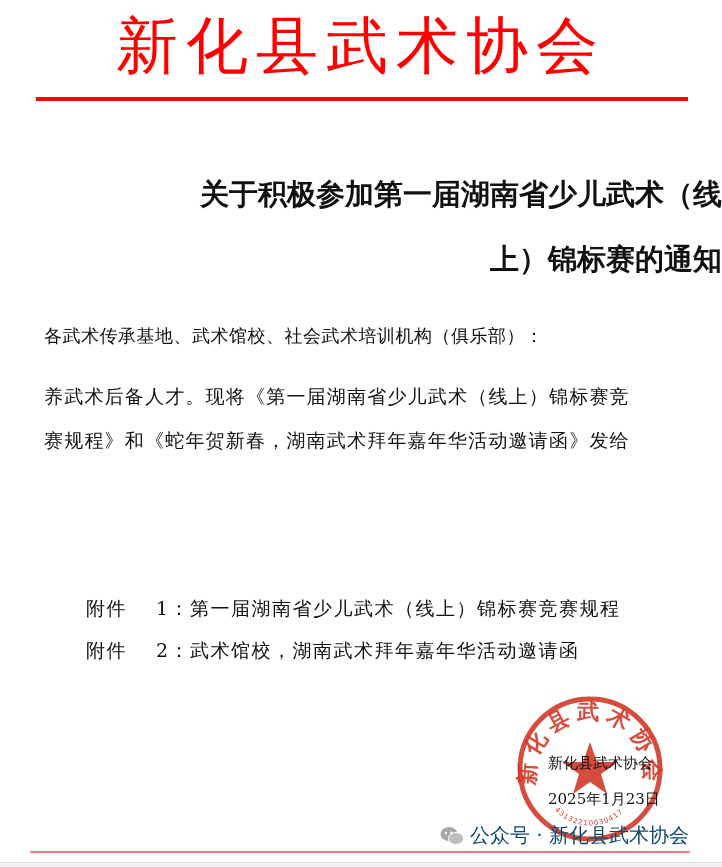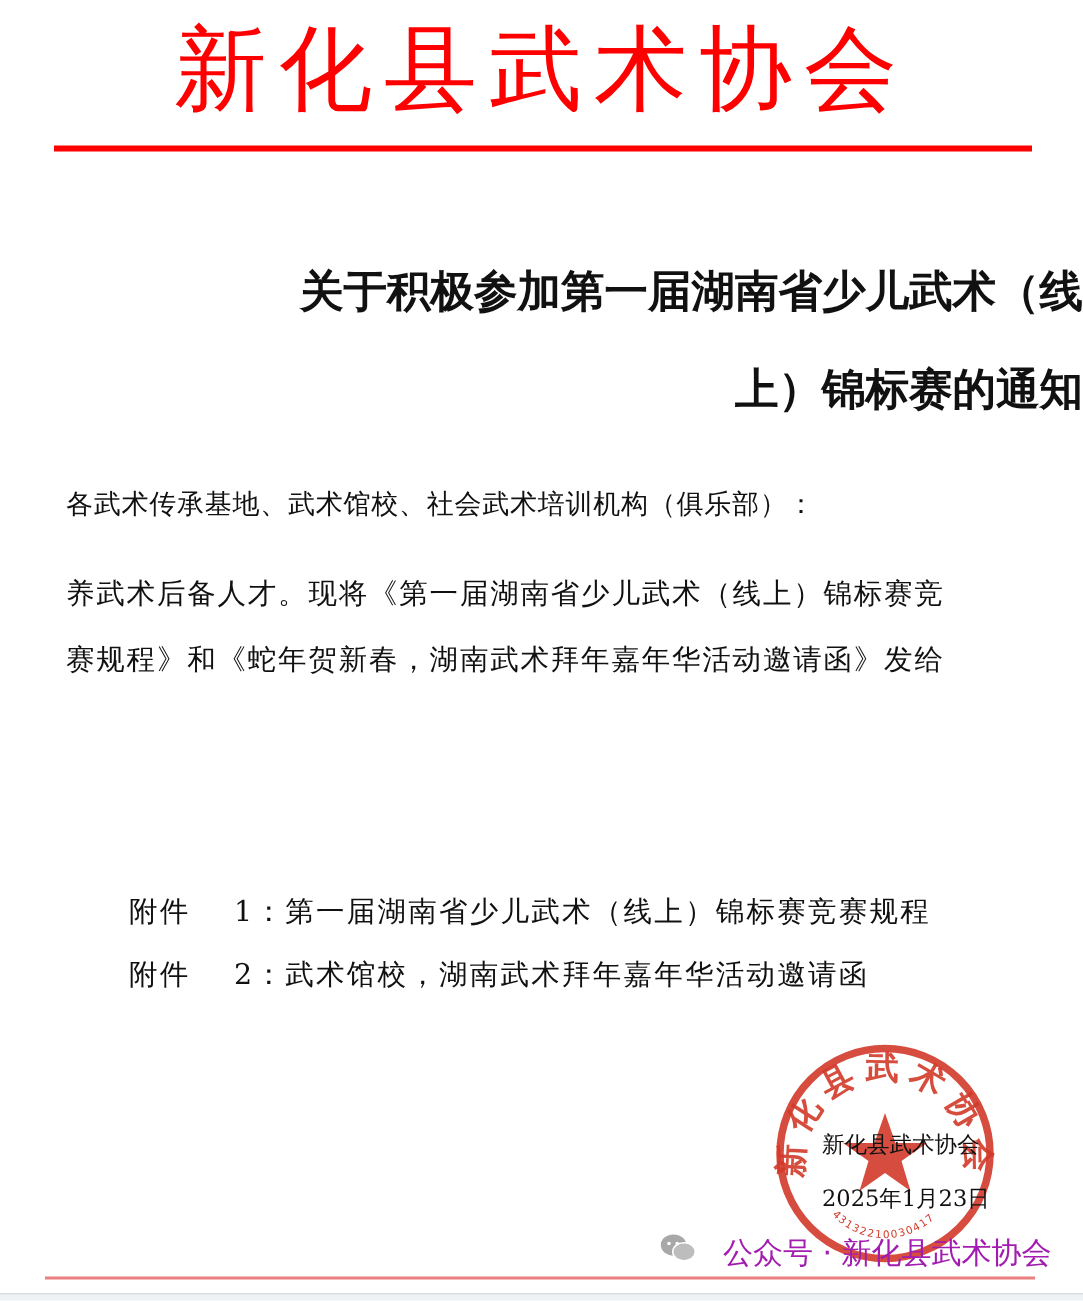--- a/index.html
+++ b/index.html
@@ -40,22 +40,22 @@
     }
     .sig {
       position: absolute; left: 548px; font-size: 15px; color: #111; white-space: nowrap;
     }
     .sig.org { top: 754px; }
     .sig.date { top: 778px; margin-top: 12px; }
     .footer-line {
       position: absolute; left: 30px; top: 851px; width: 660px; height: 2px; background: #e97f7f;
     }
     .watermark {
-      position: absolute; left: 440px; top: 822px; color: #a21caf; font-size: 20px;
-      font-family: "DejaVu Sans", sans-serif; white-space: nowrap; display: flex; gap: 18px;
+      position: absolute; left: 440px; top: 822px; color: #0c4a6e; font-size: 20px;
+      font-family: "DejaVu Sans", sans-serif; white-space: nowrap; display: flex; align-items: center; gap: 6px;
     }
     .bottom-bar { position: absolute; left: 0; top: 862px; width: 722px; height: 5px; background: #eef2f4; border-top: 1px solid #d8dee2; }
   </style>
 </head>
 <body>
 
 <div class="masthead">新化县武术协会</div>
 <div class="red-rule"></div>
 
 <div class="title l1">关于积极参加第一届湖南省少儿武术（线</div>

